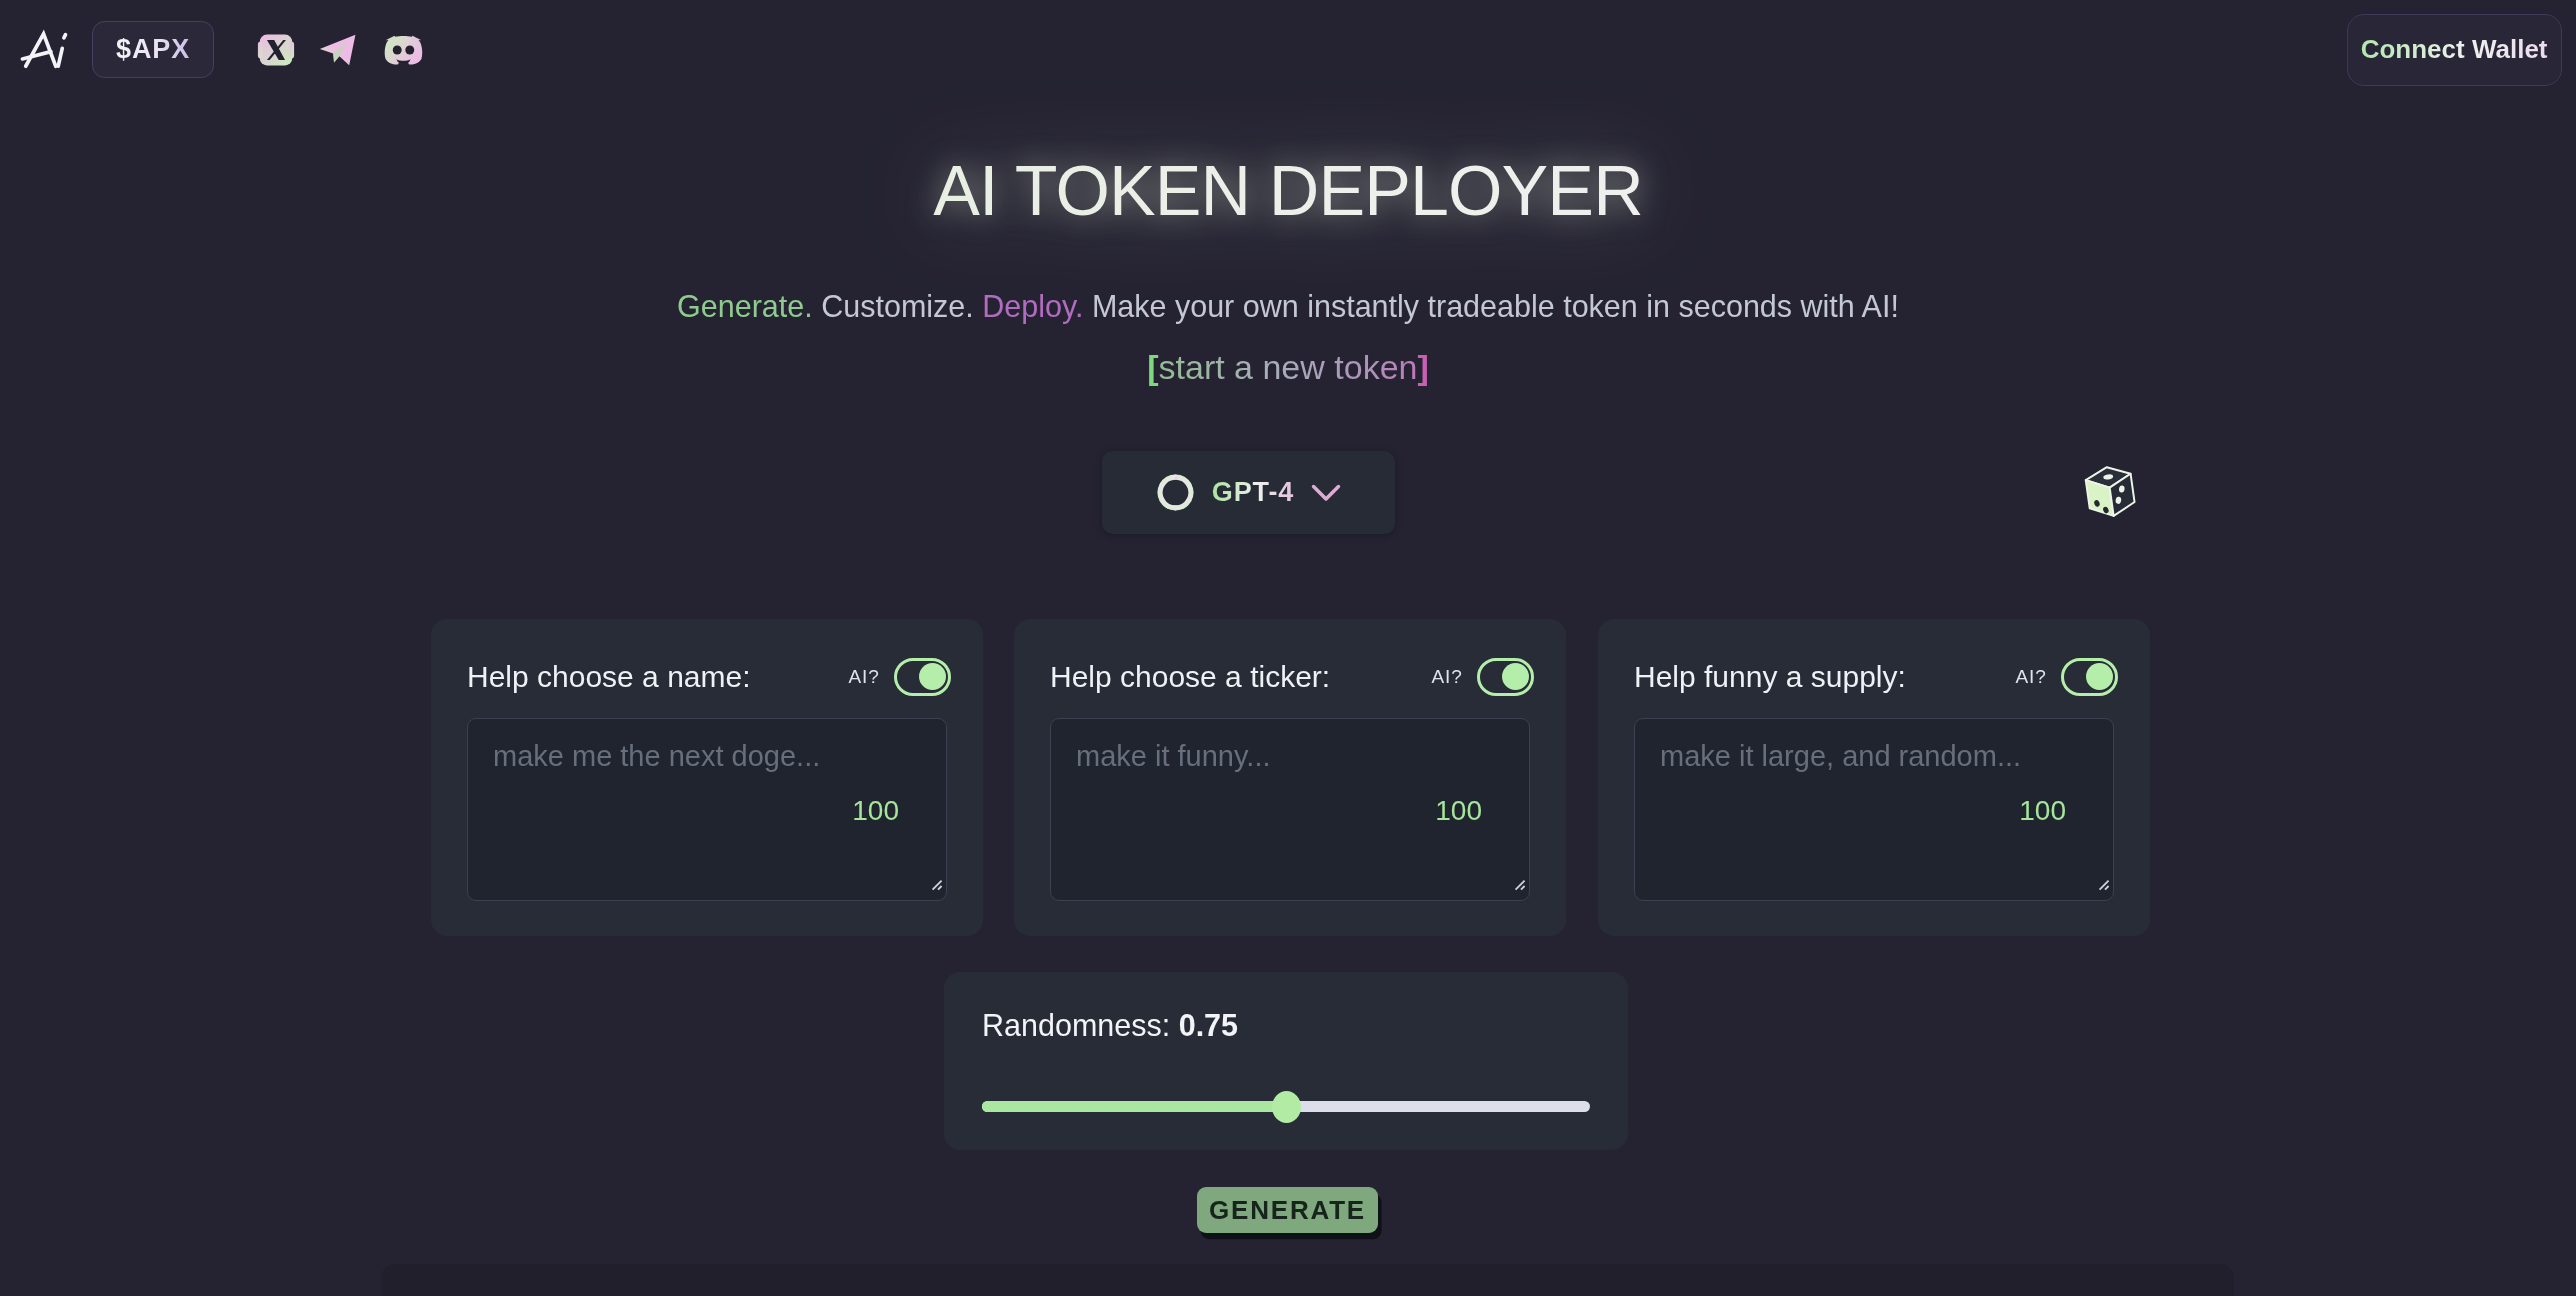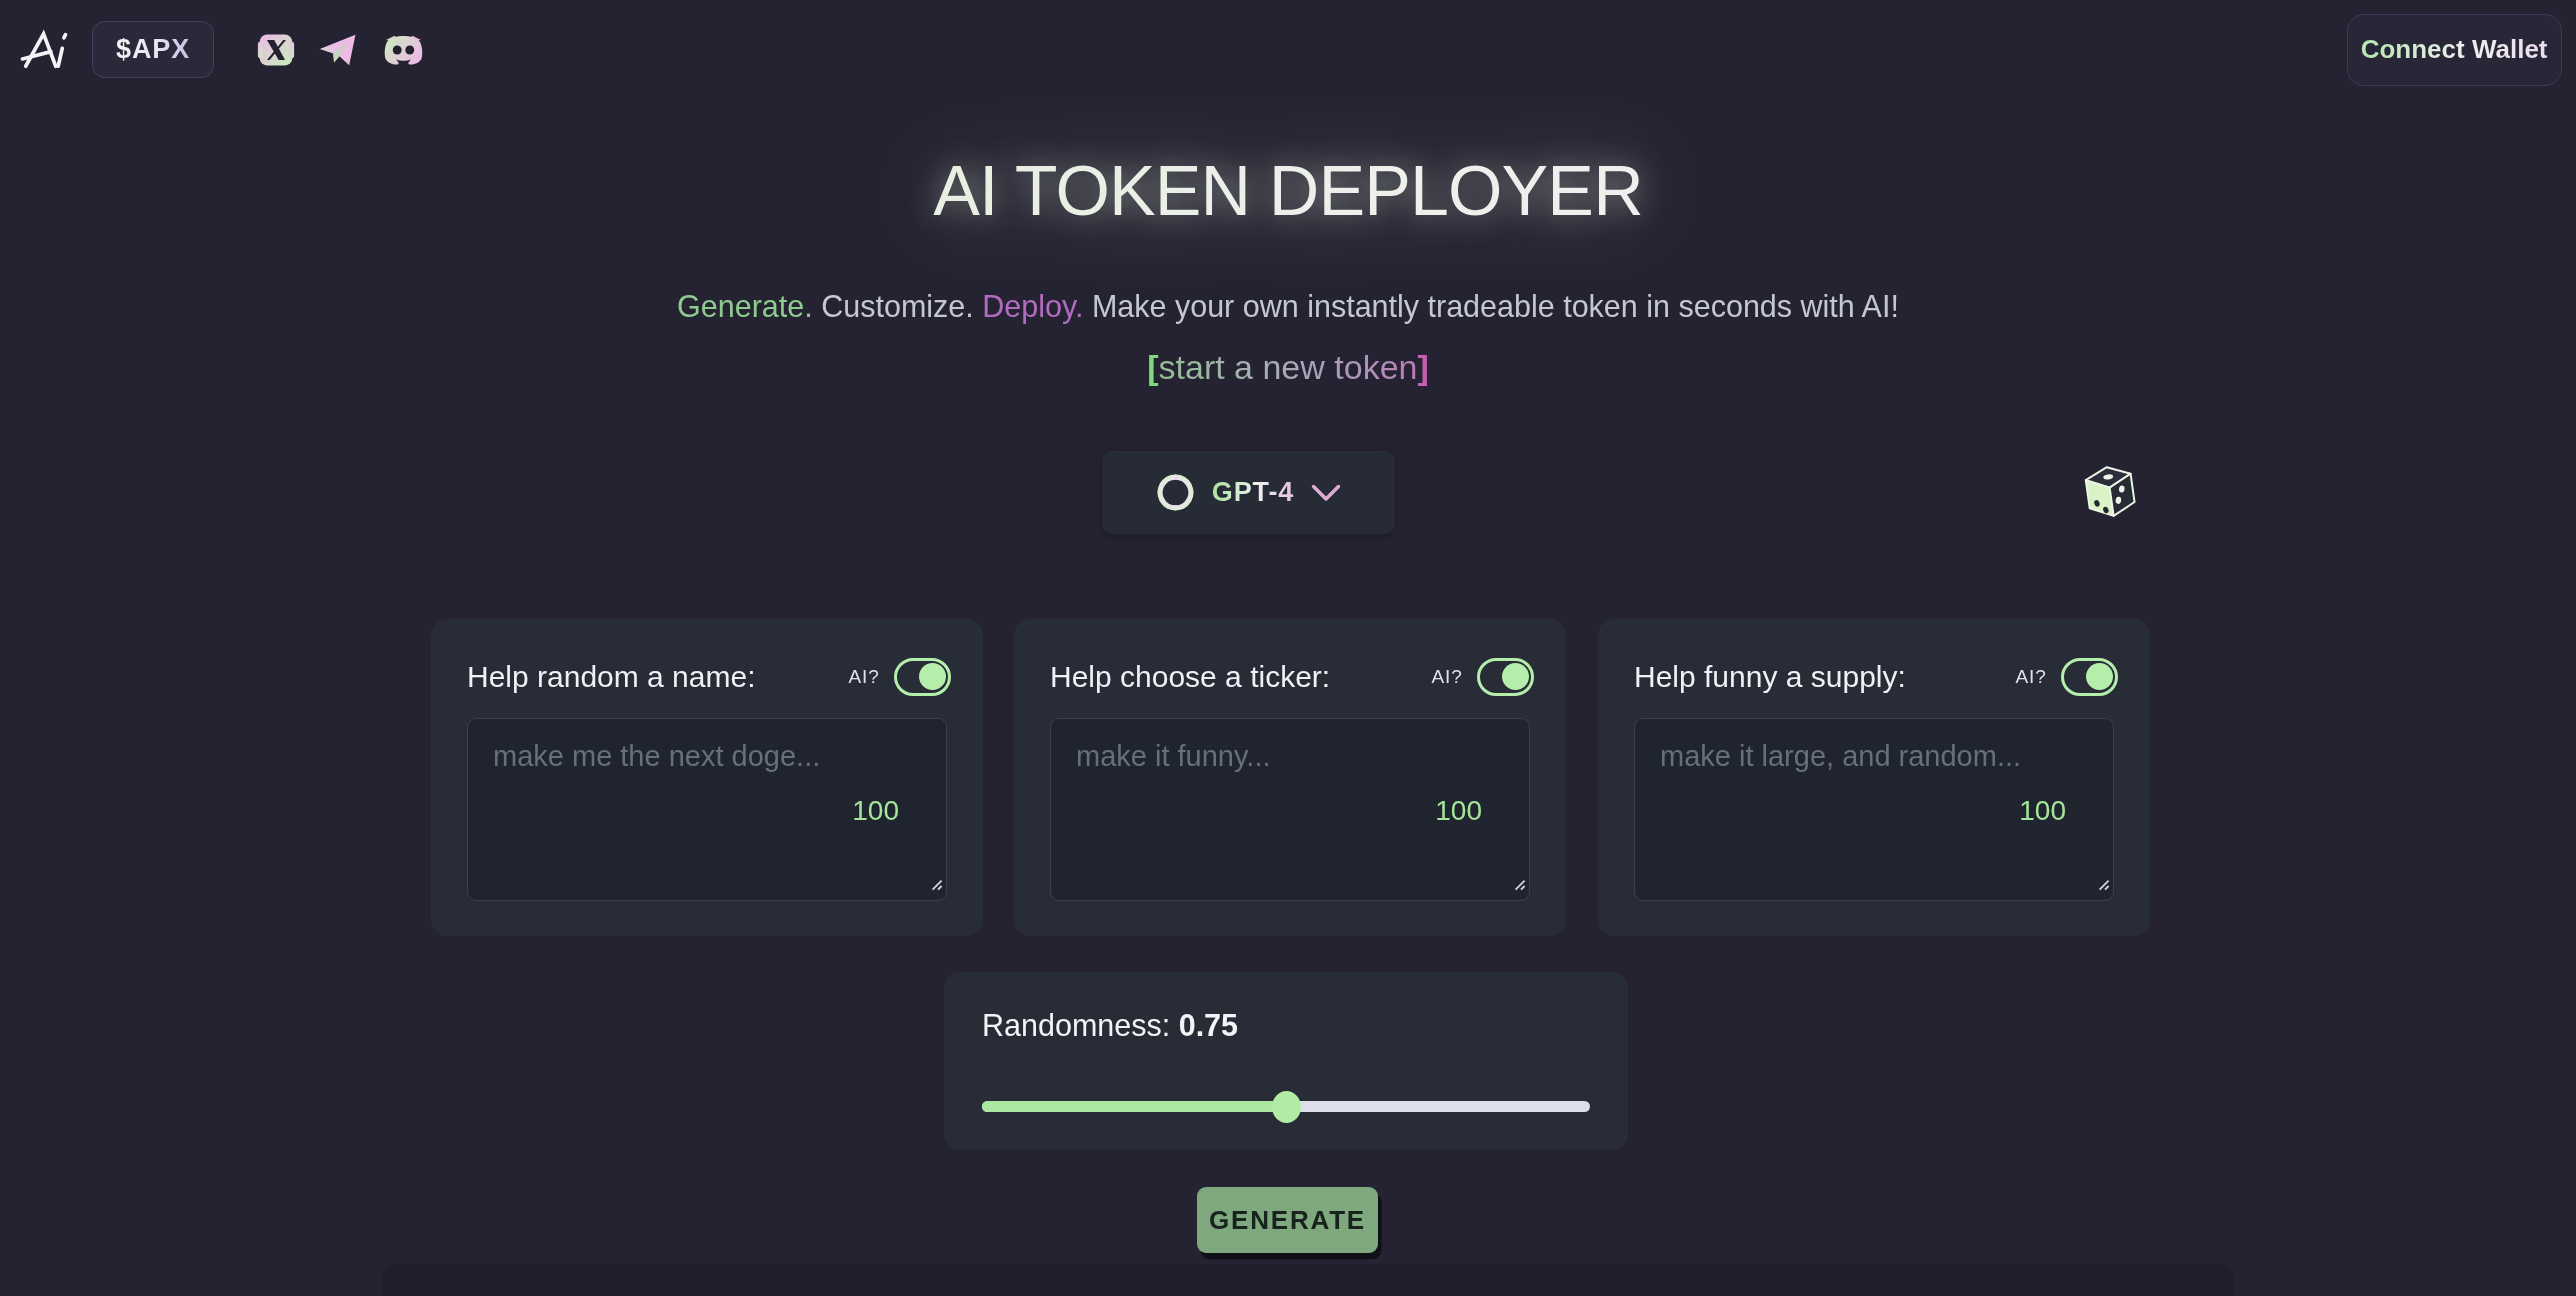--- a/index.html
+++ b/index.html
@@ -124,21 +124,21 @@
     position:absolute; left:0; top:10.8px; height:10.8px;
     background:#a9e89e; border-radius:6.3px 0 0 6.3px;
   }
   .slider .knob {
     position:absolute; top:0.9px; width:29px; height:32px;
     background:#b2ecA4; background:#b2eca4; border-radius:50%;
   }
 
   
   .generate-btn {
-    position:absolute; left:1197px; top:1187px; width:181px; height:66px;
+    position:absolute; left:1197px; top:1187px; width:181px; height:46px;
     background:#7fa87f; border:none; border-radius:9px; cursor:pointer;
     box-shadow:3.6px 6.3px 0 rgba(12,14,20,0.85);
     font-family:"Liberation Sans", sans-serif;
     font-size:26px; font-weight:bold; letter-spacing:1.8px; color:#16241b;
   }
   .next-section-edge {
     position:absolute; left:381px; top:1264px; width:1853px; height:32px;
     background:#211f2c; border-radius:14.4px 14.4px 0 0;
   }
 </style>
@@ -246,21 +246,21 @@
       <ellipse cx="32" cy="15" rx="5" ry="2.6" fill="#eef5e8"></ellipse>
       <ellipse cx="44" cy="29" rx="2.8" ry="3.6" fill="#eef5e8" transform="rotate(18 44 29)"></ellipse>
       <ellipse cx="39" cy="40" rx="2.8" ry="3.6" fill="#eef5e8" transform="rotate(18 39 40)"></ellipse>
       <ellipse cx="17" cy="40" rx="2.6" ry="3.4" fill="#23282f" transform="rotate(-16 17 40)"></ellipse>
       <ellipse cx="25" cy="48" rx="2.6" ry="3.4" fill="#23282f" transform="rotate(-16 25 48)"></ellipse>
     </g>
   </svg>
 
   <div class="card card-1">
     <div class="card-head">
-      <span class="card-label">Help random a name:</span>
+      <span class="card-label">Help choose a name:</span>
       <span class="ai-group">
         <span class="ai-label">AI?</span>
         <span class="toggle">
             <span class="knob"></span>
           </span>
       </span>
     </div>
     <div class="ta-wrap">
       <textarea placeholder="make me the next doge..." style=""></textarea>
       <span class="char-counter">100</span>

